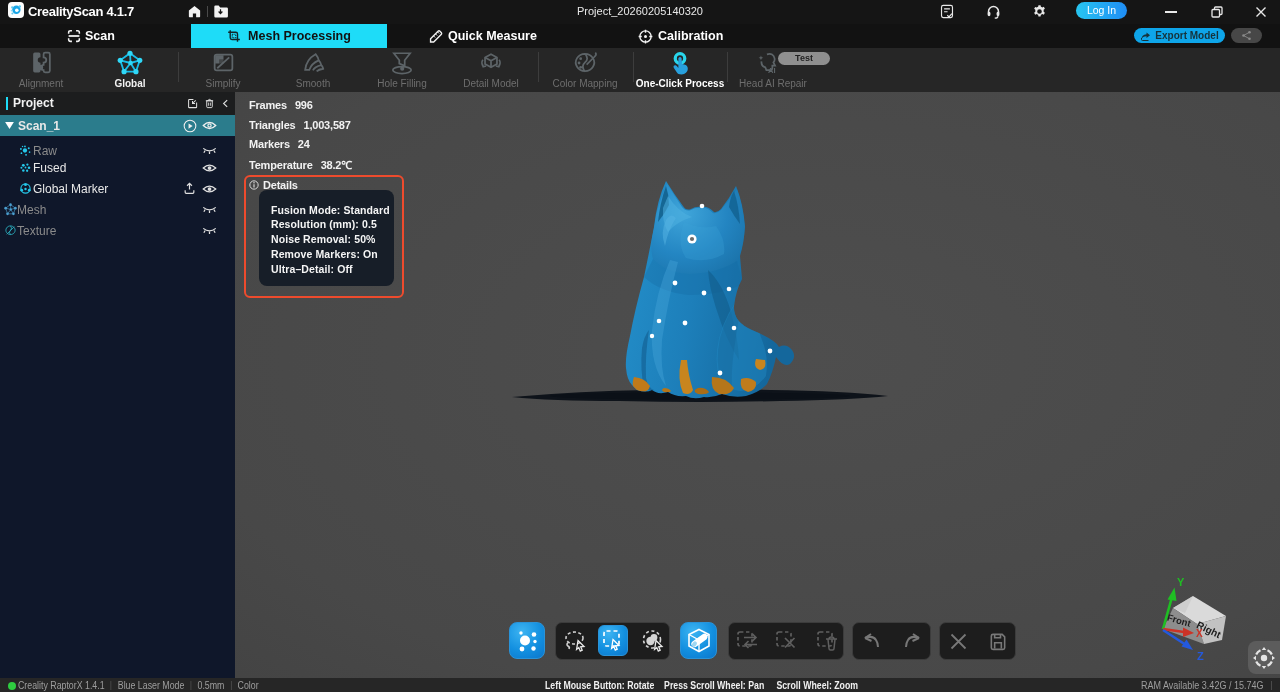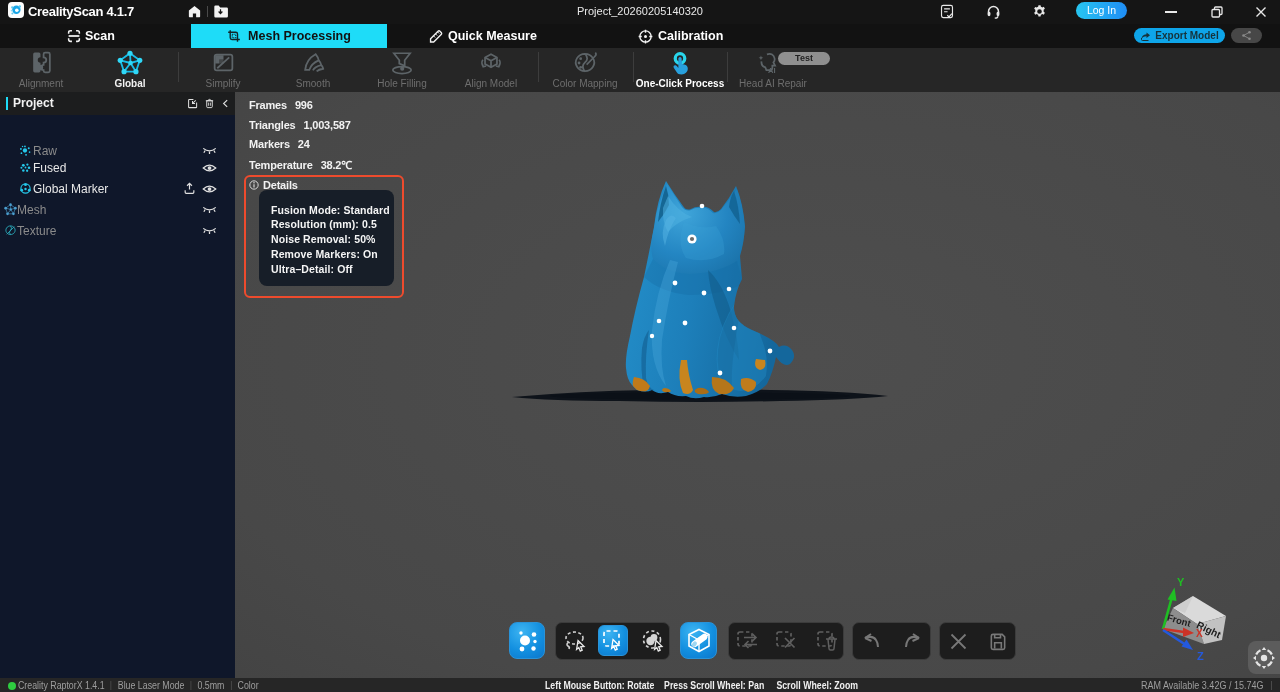--- a/index.html
+++ b/index.html
@@ -211,21 +211,21 @@
   </div>
 <div class="tool" style="left:446px;">
     <div style="height:26px;"><svg width="26" height="26" viewBox="0 0 24 24">
   <g fill="none" stroke="#5d6468" stroke-width="1.6">
   <path d="M12 4 L17.5 7 V13 L12 16 L6.5 13 V7 Z"></path>
   <path d="M6.5 7 L12 10 L17.5 7 M12 10 V16"></path>
   <path d="M4.5 9 Q2.5 12 4.8 15.5 M4 12.8 l0.8 2.7 2.7-0.7" stroke-width="1.4"></path>
   <path d="M19.5 9 Q21.5 12 19.2 15.5 M20 12.8 l-0.8 2.7 -2.7-0.7" stroke-width="1.4"></path>
   </g>
 </svg></div>
-    <div class="lab">Align Model</div>
+    <div class="lab">Detail Model</div>
   </div>
 <div class="tsep" style="left:538px;"></div>
 <div class="tool" style="left:540px;">
     <div style="height:26px;"><svg width="26" height="26" viewBox="0 0 24 24">
   <path d="M12 3.5 a 8.5 8 0 1 0 0.01 0 M12 3.5 q4 4.5 0 8 q-4 3.5 0 8.5" fill="none" stroke="#5d6468" stroke-width="1.6"></path>
   <circle cx="8" cy="8" r="1.3" fill="#5d6468"></circle>
         <circle cx="6.5" cy="12" r="1.3" fill="#5d6468"></circle>
         <circle cx="8" cy="16" r="1.3" fill="#5d6468"></circle>
   <path d="M13.5 13.5 L21 6 M21 6 q2-2 0.5-3.5" fill="none" stroke="#5d6468" stroke-width="1.6"></path>
 </svg></div>
@@ -259,20 +259,34 @@
       <path d="M21 10 V19.5 q0 1.5-1.5 1.5 H5 q-1.5 0-1.5-1.5 V5 q0-1.5 1.5-1.5 H14" fill="none" stroke="#e0e0e0" stroke-width="2.2"></path>
       <path d="M12 12 L19 5 M12 6.5 V12 H17.5" fill="none" stroke="#e0e0e0" stroke-width="2.2"></path>
     </svg>
     <svg class="abs" style="left:204px; top:6px;" width="11" height="11" viewBox="0 0 24 24">
       <path d="M4 6 h16 M9.5 5.5 q0-2.5 2.5-2.5 t2.5 2.5" fill="none" stroke="#e0e0e0" stroke-width="2.1"></path>
       <path d="M6 6 h12 v13 q0 2-2 2 H8 q-2 0-2-2 Z" fill="none" stroke="#e0e0e0" stroke-width="2.1"></path>
       <path d="M10 10 v7 M14 10 v7" stroke="#e0e0e0" stroke-width="1.8"></path>
     </svg>
     <svg class="abs" style="left:221px; top:6px;" width="9" height="11" viewBox="0 0 24 24">
       <path d="M16.5 3 L7 12 L16.5 21" fill="none" stroke="#e0e0e0" stroke-width="3"></path>
+    </svg>
+  </div>
+  <div class="row" style="top:23px; background:#2b7c8c;">
+    <svg class="abs" style="left:5px; top:7px;" width="9" height="7" viewBox="0 0 10 8">
+        <path d="M0 0 h10 L5 8 Z" fill="#fff"></path>
+      </svg>
+    <span class="txt" style="left:18px; font-weight:bold;">Scan_1</span>
+    <svg class="abs" style="left:183px; top:3.5px;" width="14" height="14" viewBox="0 0 24 24">
+      <circle cx="12" cy="12" r="10" fill="none" stroke="#f0f0f0" stroke-width="1.8"></circle>
+      <path d="M9.5 7.5 L16.5 12 L9.5 16.5 Z" fill="#f0f0f0"></path>
+    </svg>
+    <svg class="abs" style="left:202px; top:4px;" width="15" height="13" viewBox="0 0 24 20">
+      <path d="M2 10 Q12 0 22 10 Q12 20 2 10 Z" fill="none" stroke="#f0f0f0" stroke-width="2"></path>
+      <circle cx="12" cy="10" r="2.6" fill="none" stroke="#f0f0f0" stroke-width="1.8"></circle>
     </svg>
   </div>
   <div class="row" style="top:48px;">
     <svg class="abs" style="left:19px; top:4px;" width="13" height="13" viewBox="0 0 24 24" fill="#25c8ea">
       <circle cx="11" cy="12" r="4"></circle>
         <circle cx="11" cy="4.5" r="1.6"></circle>
         <circle cx="18" cy="8" r="1.8"></circle>
         <circle cx="19.5" cy="15" r="1.5"></circle>
         <circle cx="13" cy="20" r="1.7"></circle>
         <circle cx="4.5" cy="17" r="1.6"></circle>

